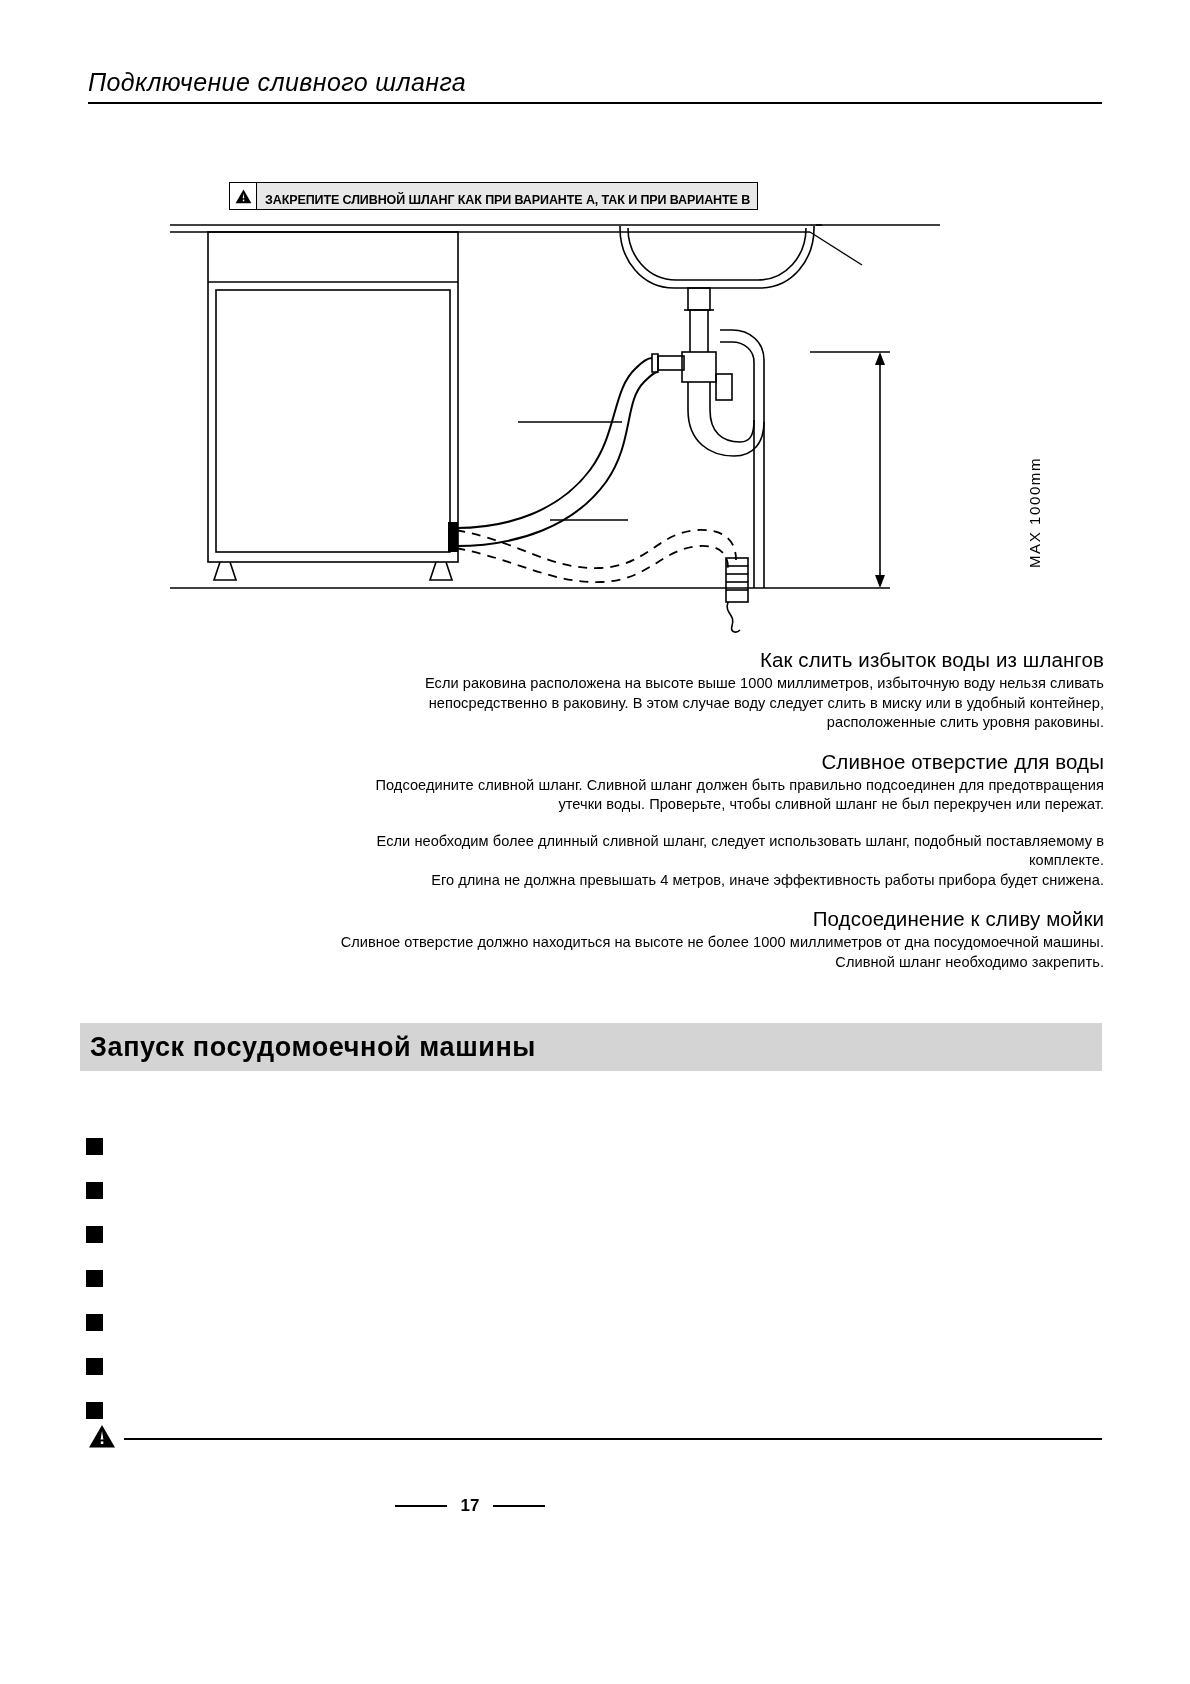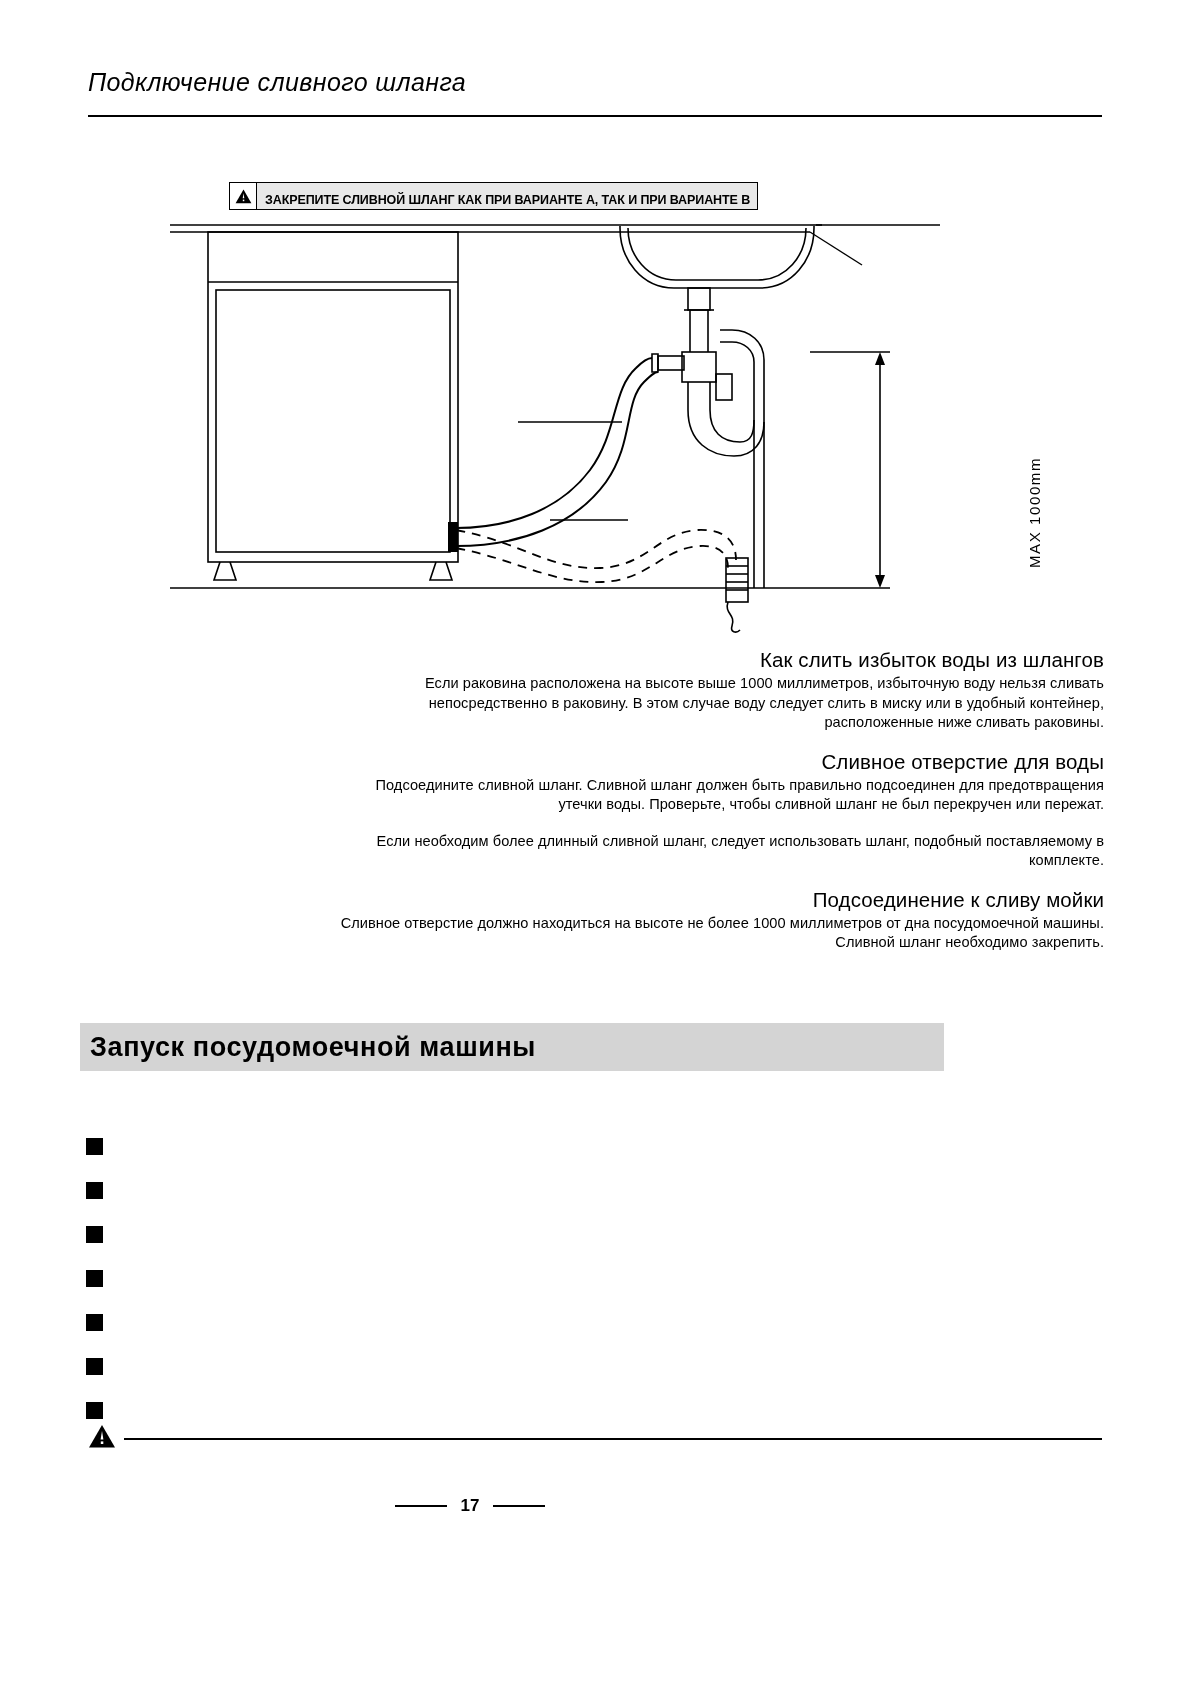--- a/index.html
+++ b/index.html
@@ -21,21 +21,21 @@
     position: absolute;
     left: 88px;
     top: 68px;
     width: 1014px;
   }
   .page-header-title {
     font-size: 25px;
     font-style: italic;
     font-weight: 400;
     letter-spacing: 0.4px;
-    padding-bottom: 18px;
+    padding-bottom: 5px;
     white-space: nowrap;
   }
   .page-header-rule {
     border-bottom: 2px solid #000;
     width: 100%;
   }
 
   
   .diagram {
     position: absolute;
@@ -106,21 +106,21 @@
     line-height: 1.34;
     letter-spacing: 0.05px;
   }
   .sec-body p { margin: 0; }
 
   
   .gray-banner {
     position: absolute;
     left: 80px;
     top: 1023px;
-    width: 864px;
+    width: 1022px;
     height: 48px;
     background: #d4d4d4;
     display: flex;
     align-items: center;
   }
   .gray-banner-text {
     font-size: 27px;
     font-weight: 700;
     letter-spacing: 0.6px;
     padding-left: 10px;
@@ -279,36 +279,37 @@
   <div class="dim-label">MAX 1000mm</div>
 </div>
 
 <div class="content">
 
   <div class="sec">
     <div class="sec-title">Как слить избыток воды из шлангов</div>
     <div class="sec-body">
       <p>Если раковина расположена на высоте выше 1000 миллиметров, избыточную воду нельзя сливать</p>
       <p>непосредственно в раковину. В этом случае воду следует слить в миску или в удобный контейнер,</p>
-      <p>расположенные ниже сливать раковины.</p>
+      <p>расположенные слить уровня раковины.</p>
     </div>
   </div>
 
   <div class="sec">
     <div class="sec-title">Сливное отверстие для воды</div>
     <div class="sec-body">
       <p>Подсоедините сливной шланг. Сливной шланг должен быть правильно подсоединен для предотвращения</p>
       <p>утечки воды. Проверьте, чтобы сливной шланг не был перекручен или пережат.</p>
     </div>
   </div>
 
   <div class="sec">
     <div class="sec-body">
       <p>Если необходим более длинный сливной шланг, следует использовать шланг, подобный поставляемому в</p>
       <p>комплекте.</p>
+      <p>Его длина не должна превышать 4 метров, иначе эффективность работы прибора будет снижена.</p>
     </div>
   </div>
 
   <div class="sec">
     <div class="sec-title">Подсоединение к сливу мойки</div>
     <div class="sec-body">
       <p>Сливное отверстие должно находиться на высоте не более 1000 миллиметров от дна посудомоечной машины.</p>
       <p>Сливной шланг необходимо закрепить.</p>
     </div>
   </div>

